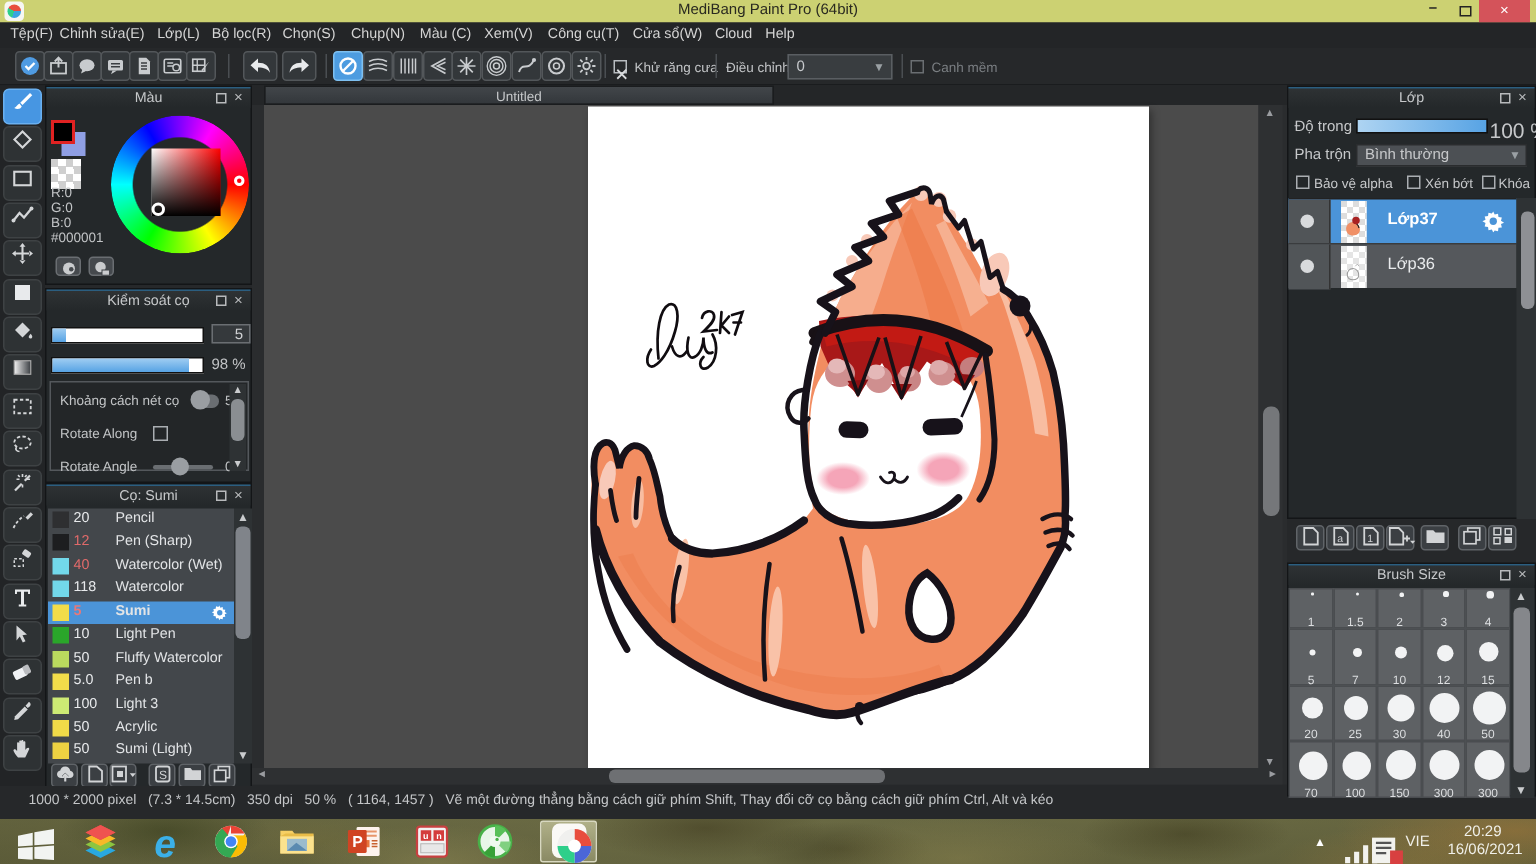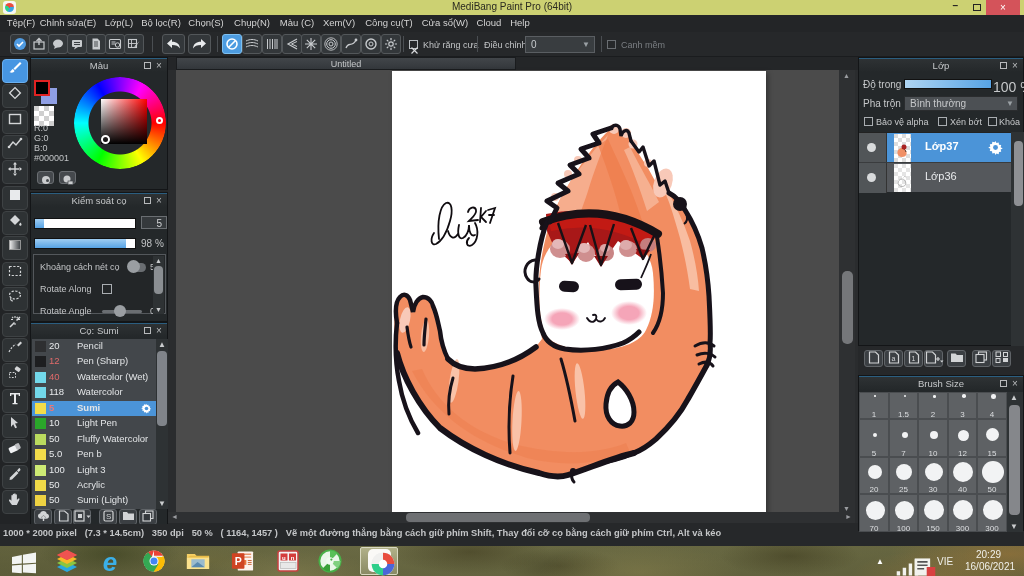--- a/index.html
+++ b/index.html
@@ -55,21 +55,21 @@
 #hscroll{position:absolute;left:0px;top:455px;width:687px;height:11px;background:#2e3032;}
 #hthumb{position:absolute;left:238px;top:1px;width:184px;height:9px;background:#6e7073;border-radius:4px;}
 
 #lpanel{position:absolute;left:858px;top:57px;width:166px;height:289px;background:#24282a;}
 #bpanel{position:absolute;left:858px;top:375px;width:166px;height:156px;background:#24282a;padding-left:39px;}
 .cell{position:absolute;background:#5e6164;border:1px solid #4a4d50;}
 .dot{position:absolute;border-radius:50%;background:#f2f3f4;}
 .clabel{position:absolute;width:100%;text-align:center;color:#dcdee0;font-size:8px;}
 
 #statusrow{position:absolute;left:0;top:524px;width:858px;height:16px;background:#26282a;}
-#statustext{position:absolute;left:3px;top:4px;color:#c4c6c8;font-size:9.3px;white-space:nowrap;font-weight:bold;}
+#statustext{position:absolute;left:19px;top:4px;color:#c4c6c8;font-size:9.3px;white-space:nowrap;}
 
 #taskbar{position:absolute;left:0;top:546px;width:1024px;height:30px;background:linear-gradient(100deg,#55553366 0%,#6a6a4466 40%,#5e5e3a66 100%),linear-gradient(#6a6a44,#60603c);}
 .tbicon{position:absolute;top:3px;width:24px;height:24px;}
 #traytext{position:absolute;color:#f0f0ea;font-size:9px;}
 </style>
 </head>
 <body>
 <div id="app">
 
   <div id="titlebar">

